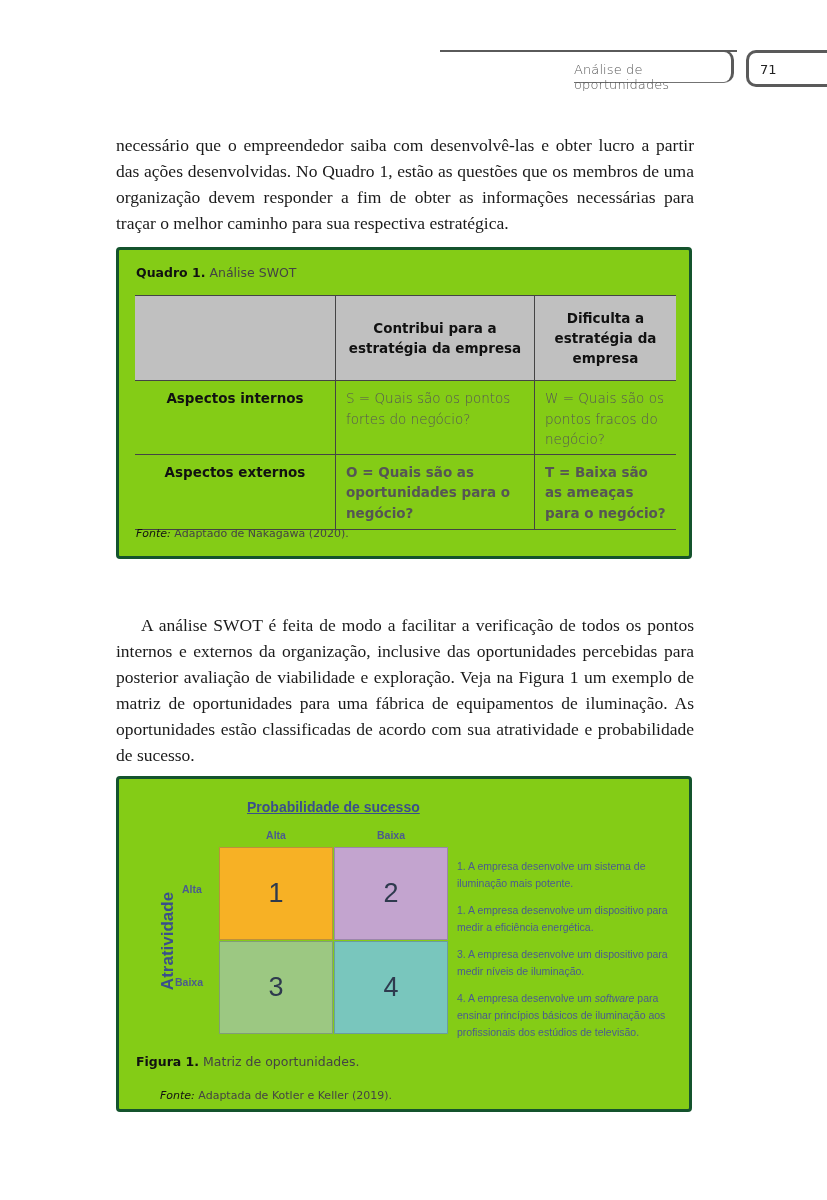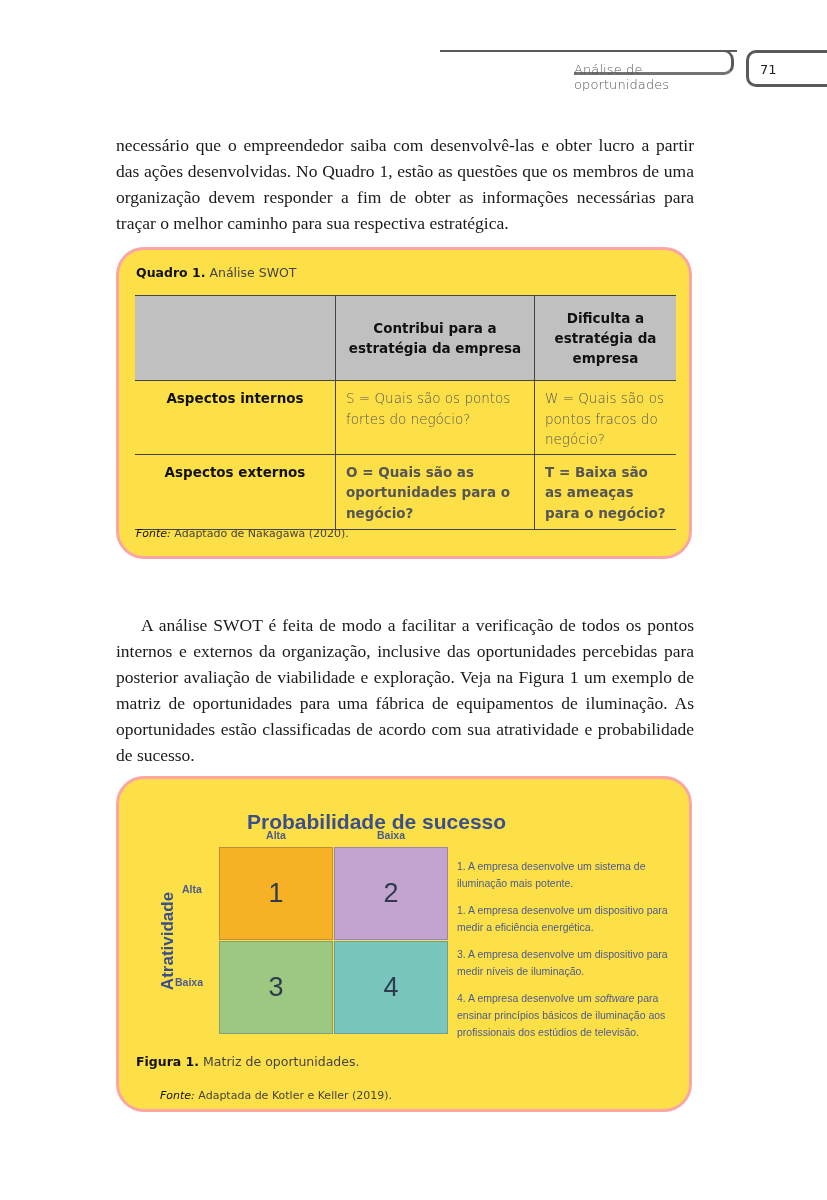--- a/index.html
+++ b/index.html
@@ -3,22 +3,22 @@
   <meta charset="utf-8">
   <style>
     html, body { margin: 0; padding: 0; }
     body {
       width: 827px; height: 1200px; background: #ffffff; position: relative;
       font-family: "Liberation Serif", serif; color: #1a1a1a; overflow: hidden;
     }
     
     .hdr-line { position: absolute; left: 441px; top: 50px; width: 296px; height: 2px; background: #5a5a5a; }
     .hdr-title-box {
-      position: absolute; left: 574px; top: 50px; width: 160px; height: 25px;
-      border-right: 3px solid #5a5a5a; border-bottom: 3px solid #737373;
+      position: absolute; left: 574px; top: 50px; width: 160px; height: 33px;
+      border-right: 3px solid #5a5a5a; border-bottom: 1px solid #737373;
       border-bottom-right-radius: 10px; border-top-right-radius: 10px;
       border-top: 2px solid #5a5a5a; border-top-left-radius: 0;
       box-sizing: border-box;
     }
     .hdr-title-box::before { content: ""; position: absolute; left: -134px; top: -2px; width: 134px; height: 2px; background: #5a5a5a; }
     .hdr-title {
       position: absolute; right: 8px; top: 10px; font-family: "DejaVu Sans", sans-serif;
       font-size: 13px; color: #555; font-weight: 300; letter-spacing: 0.1px;
     }
     .hdr-page-box {
@@ -32,22 +32,22 @@
     }
     
     .para {
       position: absolute; left: 116px; width: 578px; font-size: 17.5px; line-height: 26px;
       text-align: justify; margin: 0;
     }
     .para.p1 { top: 132px; }
     .para.p2 { top: 612px; text-indent: 25px; }
     
     .box {
-      position: absolute; left: 116px; width: 576px; border: 3px solid #fca5a5;
-      border-radius: 28px; box-sizing: border-box; background: #fde047;
+      position: absolute; left: 116px; width: 576px; border: 3px solid #14532d;
+      border-radius: 4px; box-sizing: border-box; background: #84cc16;
     }
     .box.quadro { top: 247px; height: 312px; }
     .box.figura { top: 776px; height: 336px; }
     .caption-title {
       position: absolute; left: 17px; font-family: "DejaVu Sans", sans-serif; font-size: 12.5px; color: #444;
     }
     .caption-title b { color: #111; }
     .source {
       position: absolute; left: 17px; font-family: "DejaVu Sans", sans-serif; font-size: 11px; color: #444;
     }
@@ -64,21 +64,21 @@
     table.swot .c1 { width: 180px; }
     table.swot .c2 { width: 178px; border-left: 1px solid #444; }
     table.swot .c3 { border-left: 1px solid #444; }
     table.swot thead th { background: #c0c0c0; height: 84px; vertical-align: middle; font-weight: bold; color: #111; text-align: center; padding: 0 8px; line-height: 20px; }
     table.swot tbody td { padding: 7px 10px 4px 10px; line-height: 20.5px; color: #555; font-weight: 300; }
     table.swot tbody td.rowhead { font-weight: bold; color: #111; text-align: center; }
     table.swot tbody tr.r1 td { height: 42px; }
     table.swot tbody tr.r2 td { height: 63px; margin-top: 16px; }
     
     .matrix-area { position: absolute; left: 20px; top: 12px; width: 540px; height: 258px; }
-    .m-title { position: absolute; left: 108px; top: 19px; font-family: "Liberation Sans", sans-serif; font-weight: bold; font-size: 21px; color: #3a4f8c; }
+    .m-title { position: absolute; left: 108px; top: 8px; font-family: "Liberation Sans", sans-serif; font-weight: bold; font-size: 14px; color: #3a4f8c; text-decoration: underline; }
     .col-lbl { position: absolute; top: 38px; font-family: "Liberation Sans", sans-serif; font-weight: bold; font-size: 10.5px; color: #4b5b8f; width: 114px; text-align: center; }
     .col-lbl.c1 { left: 80px; }
     .col-lbl.c2 { left: 195px; }
     .y-title {
       position: absolute; left: -36px; top: 140px; width: 130px; text-align: center;
       transform: rotate(-90deg); font-family: "Liberation Sans", sans-serif; font-weight: bold; font-size: 17px; color: #3a4f8c;
     }
     .row-lbl { position: absolute; font-family: "Liberation Sans", sans-serif; font-weight: bold; font-size: 10.5px; color: #4b5b8f; }
     .row-lbl.r1 { left: 43px; top: 92px; }
     .row-lbl.r2 { left: 36px; top: 185px; }

